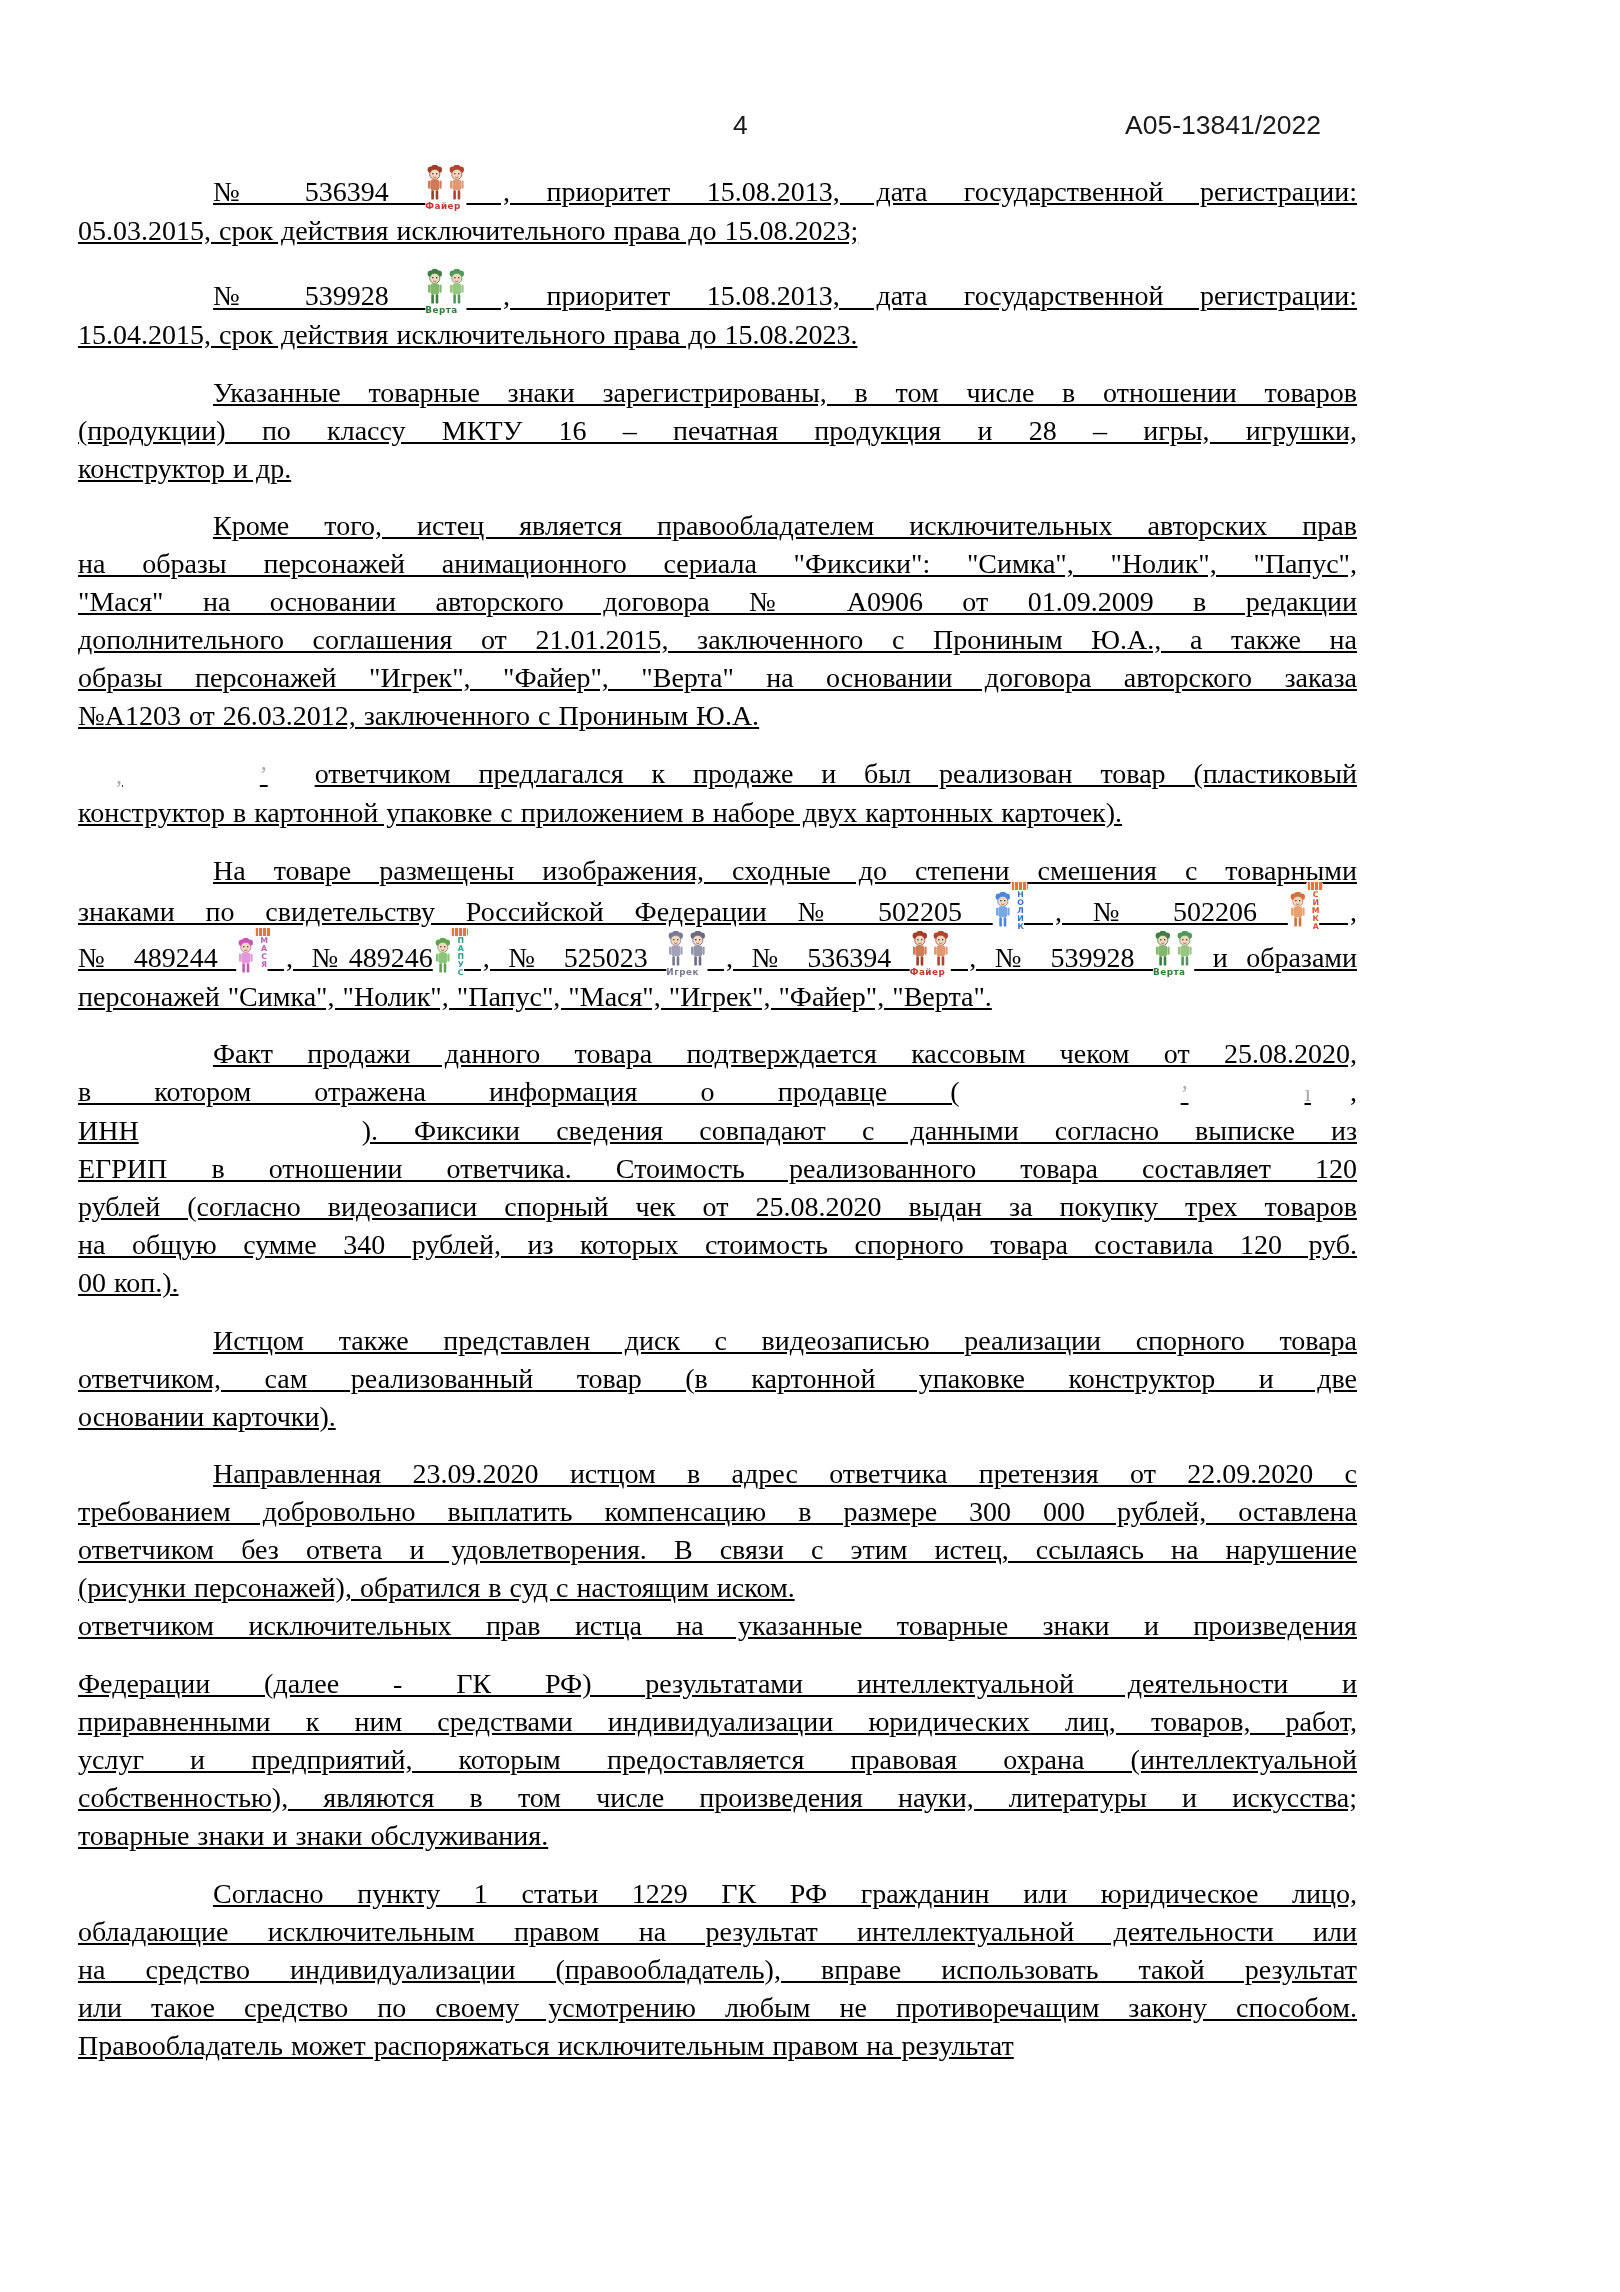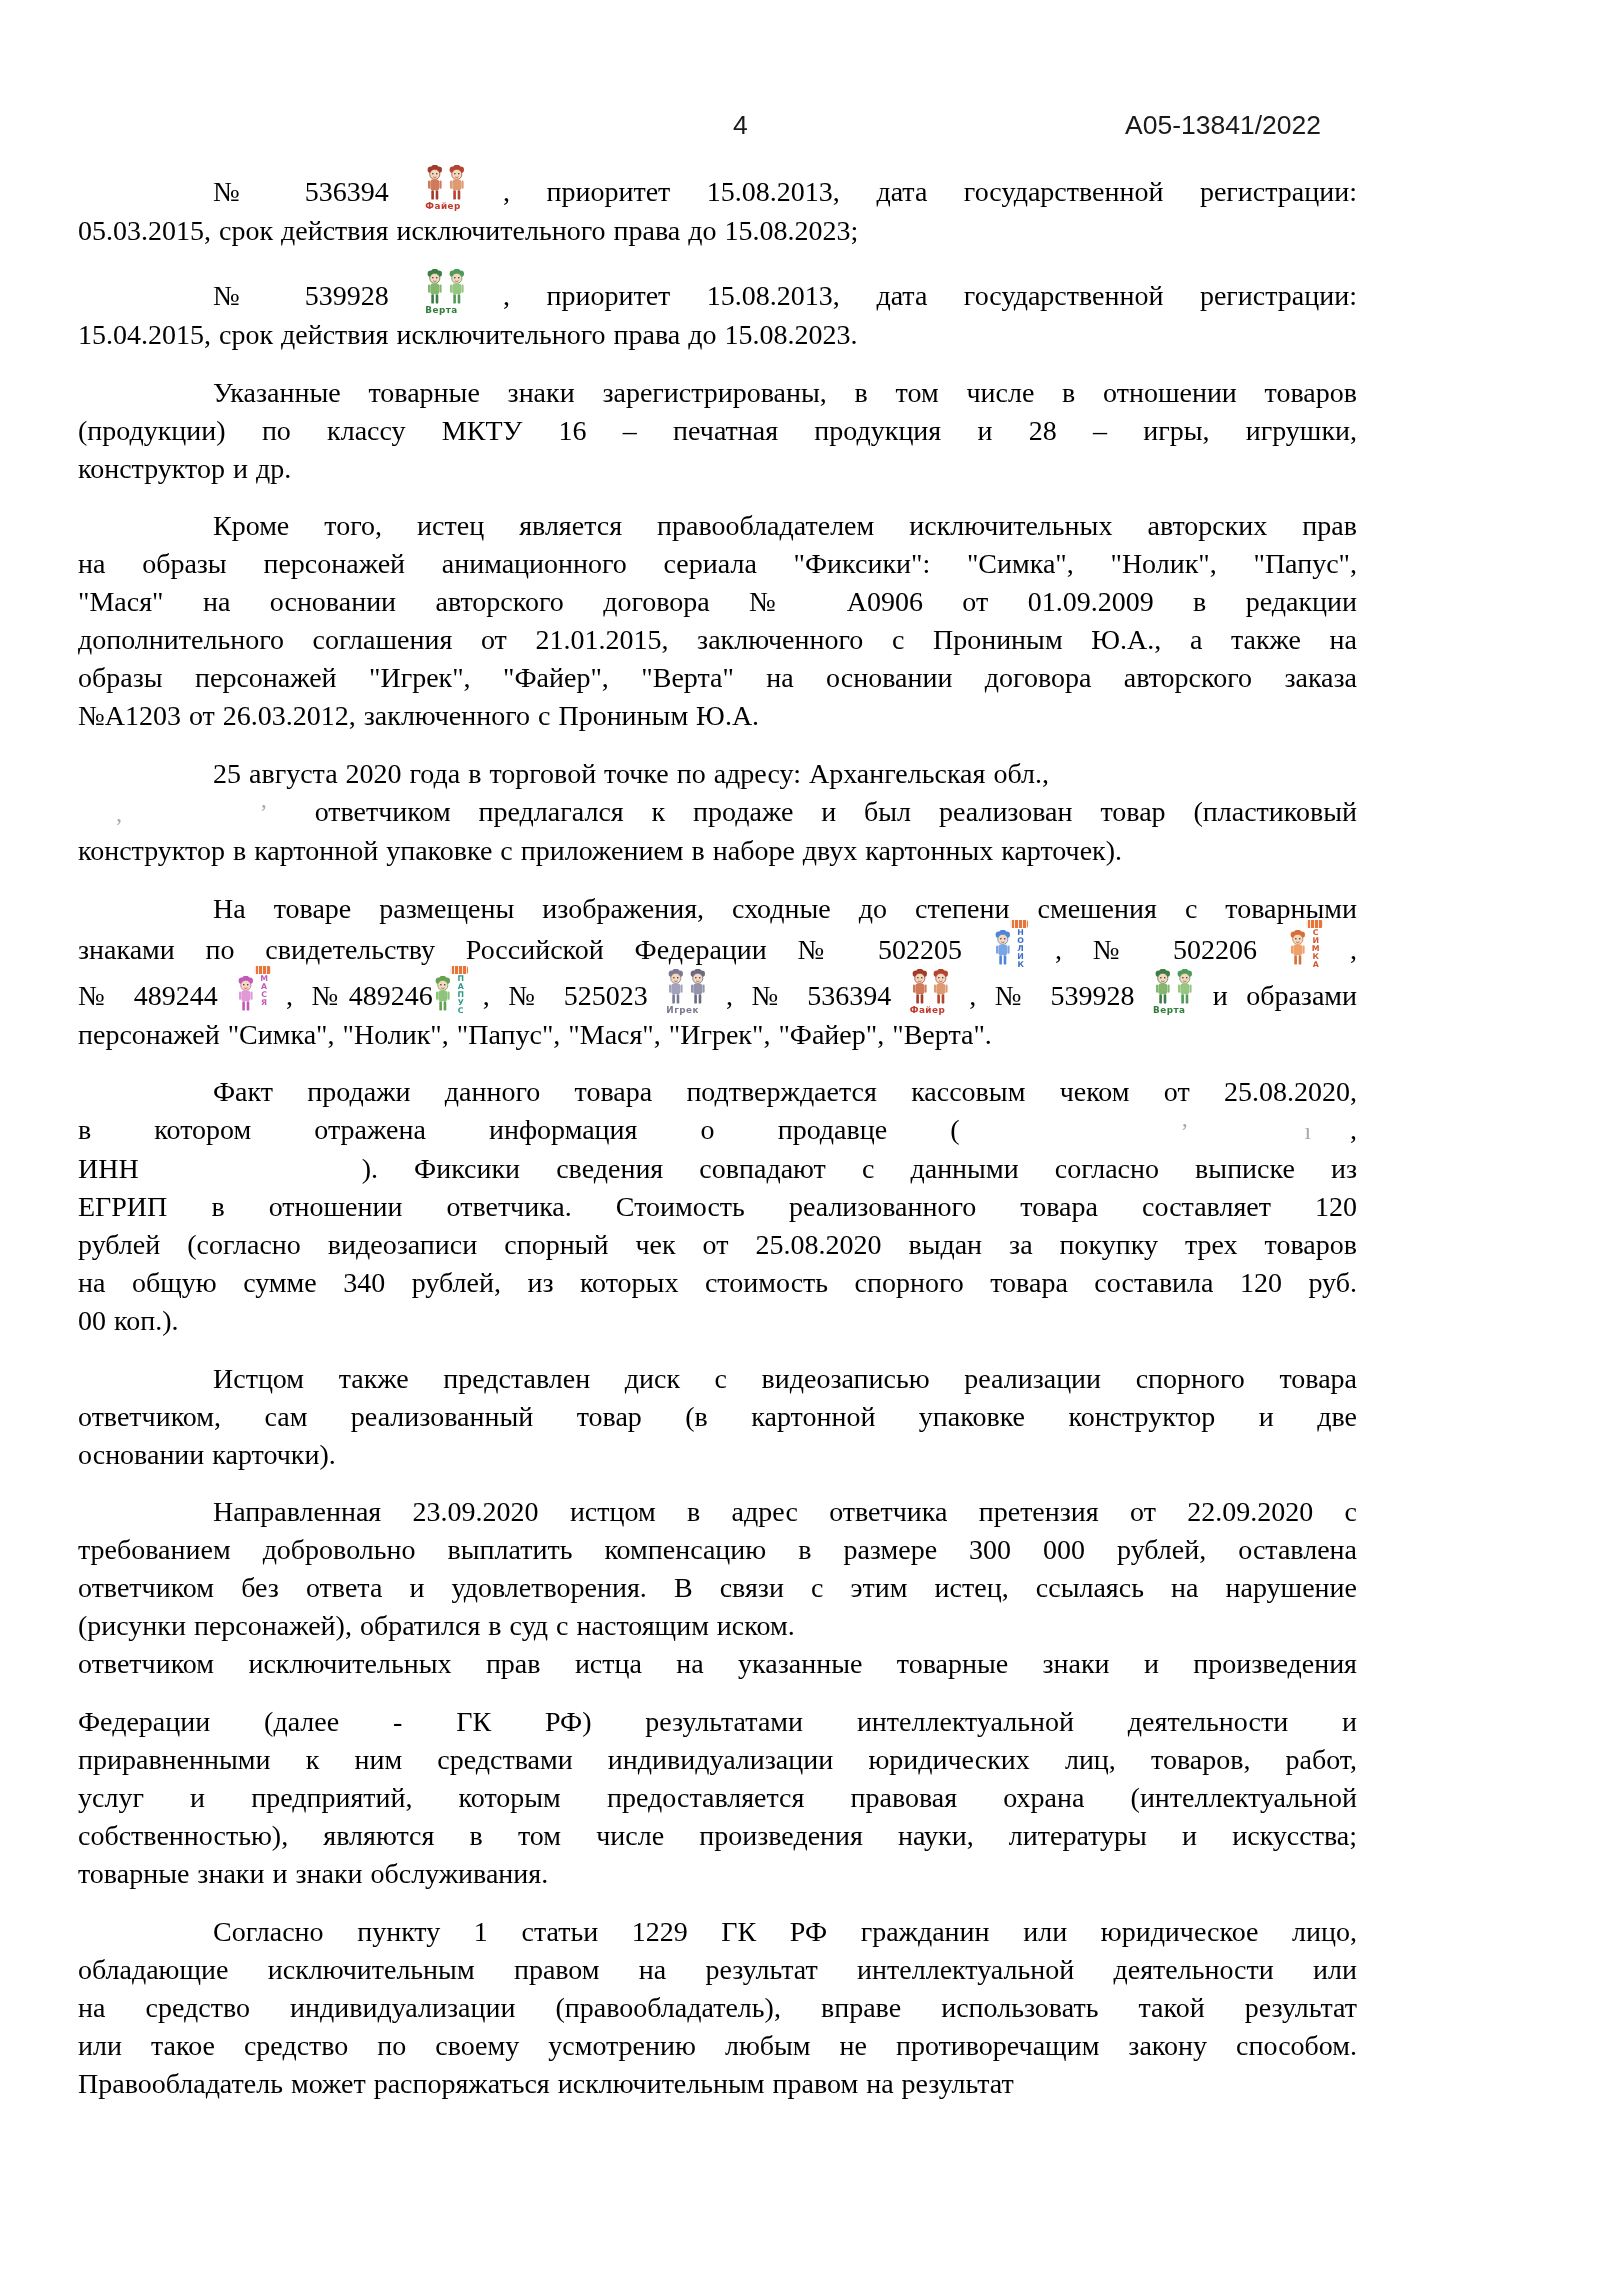--- a/index.html
+++ b/index.html
@@ -14,21 +14,21 @@
   .hdr{
     position:absolute;top:110px;
     font-family:"Liberation Sans","DejaVu Sans",sans-serif;
     font-size:26.5px;color:#1a1a1a;
   }
   .hdr.pagenum{left:733px;}
   .hdr.casenum{right:299px;}
   .content{
     position:absolute;left:78px;top:165px;width:1279px;
   }
-  .para{margin:0 0 19.6px 0;}
+  .para{margin:0 0 19.6px 0;text-decoration:underline;}
   .line{
     font-size:28px;
     line-height:38px;
     min-height:38px;
     text-align:justify;
     text-align-last:justify;
     word-spacing:1px;
     white-space:normal;
   }
   .line.plain{text-align:center;text-align-last:left;}
@@ -146,21 +146,20 @@
       </div>
       <div class="para">
         <div class="line indent"><span>Кроме того, истец  является правообладателем исключительных авторских прав</span></div>
         <div class="line"><span>на образы персонажей анимационного сериала "Фиксики": "Симка", "Нолик", "Папус",</span></div>
         <div class="line"><span>"Мася" на основании авторского договора № А0906 от 01.09.2009 в редакции</span></div>
         <div class="line"><span>дополнительного соглашения от 21.01.2015, заключенного с Прониным Ю.А., а также на</span></div>
         <div class="line"><span>образы персонажей "Игрек", "Файер", "Верта" на основании договора авторского заказа</span></div>
         <div class="line plain"><span>№А1203 от 26.03.2012, заключенного с Прониным Ю.А.</span></div>
       </div>
       <div class="para">
-        <div class="line plain indent"><span>25 августа 2020 года в торговой точке по адресу: Архангельская обл.,</span></div>
         <div class="line"><span class="gap" style="width: 37px;"></span><span class="faint">‚</span><span class="gap" style="width: 137px;"></span><span class="faint">ʼ</span><span class="gap" style="width: 47px;"></span><span>ответчиком предлагался к продаже и был реализован товар (пластиковый</span></div>
         <div class="line plain"><span>конструктор в картонной упаковке с приложением в наборе двух картонных карточек).</span></div>
       </div>
       <div class="para">
         <div class="line indent"><span>На товаре размещены изображения, сходные до степени смешения с  товарными</span></div>
         <div class="line"><span>знаками по свидетельству Российской Федерации  № 502205 </span><span class="tm-icon"><span class="flag" style="background-color:#e8743a"></span><span class="figrow">
               <svg width="19.6" height="37" viewBox="0 0 20 38" xmlns="http://www.w3.org/2000/svg">
                 <circle cx="6" cy="5" r="3.4" fill="#4d86d8"></circle>
                 <circle cx="10" cy="3.4" r="3.8" fill="#4d86d8"></circle>
                 <circle cx="14" cy="5" r="3.4" fill="#4d86d8"></circle>

